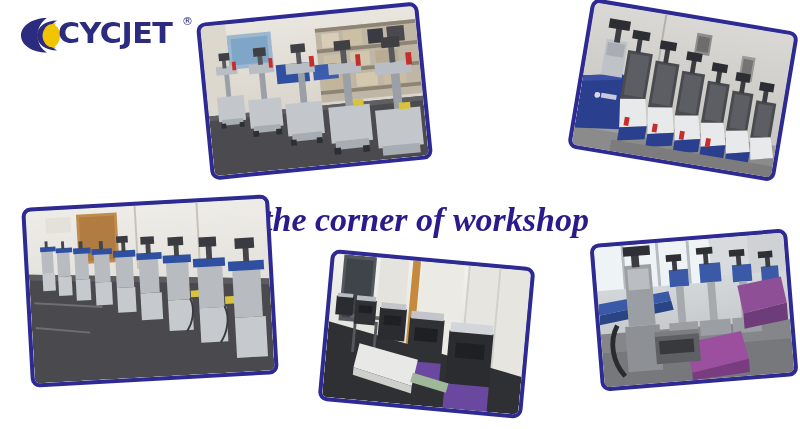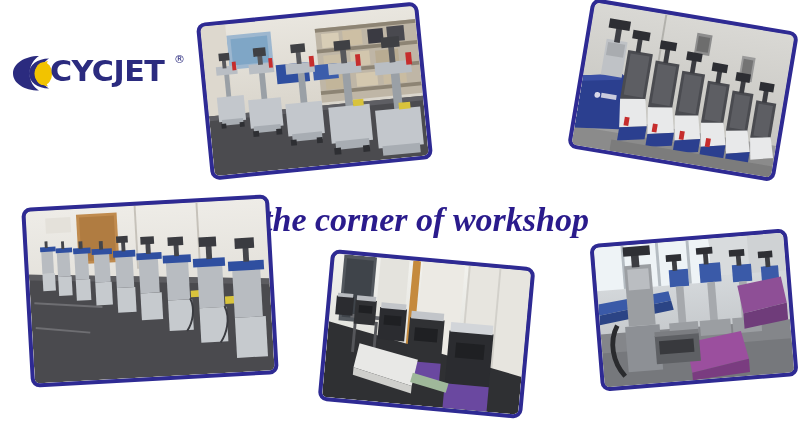--- a/index.html
+++ b/index.html
@@ -3,21 +3,21 @@
 <meta charset="utf-8">
 <style>
   html,body{margin:0;padding:0;}
   body{
     width:800px;height:429px;background:#ffffff;overflow:hidden;position:relative;
     font-family:"Liberation Sans",sans-serif;
   }
   #stage{position:absolute;inset:0;width:800px;height:429px;background:#fff;}
 
   
-  #logo{position:absolute;left:8px;top:12px;width:185px;height:44px;margin-top:38px;}
+  #logo{position:absolute;left:16px;top:12px;width:185px;height:44px;}
   #logo .mark{position:absolute;left:0;top:2px;width:50px;height:40px;}
   #logo .wordmark{
     position:absolute;left:42px;top:3px;
     font-family:"DejaVu Sans","Liberation Sans",sans-serif;
     font-weight:bold;font-size:29px;letter-spacing:-0.5px;
     color:#2b2b7f;line-height:36px;white-space:nowrap;
     transform:scaleX(1.04);transform-origin:left center;
   }
   #logo .reg{
     position:absolute;left:166px;top:4px;

